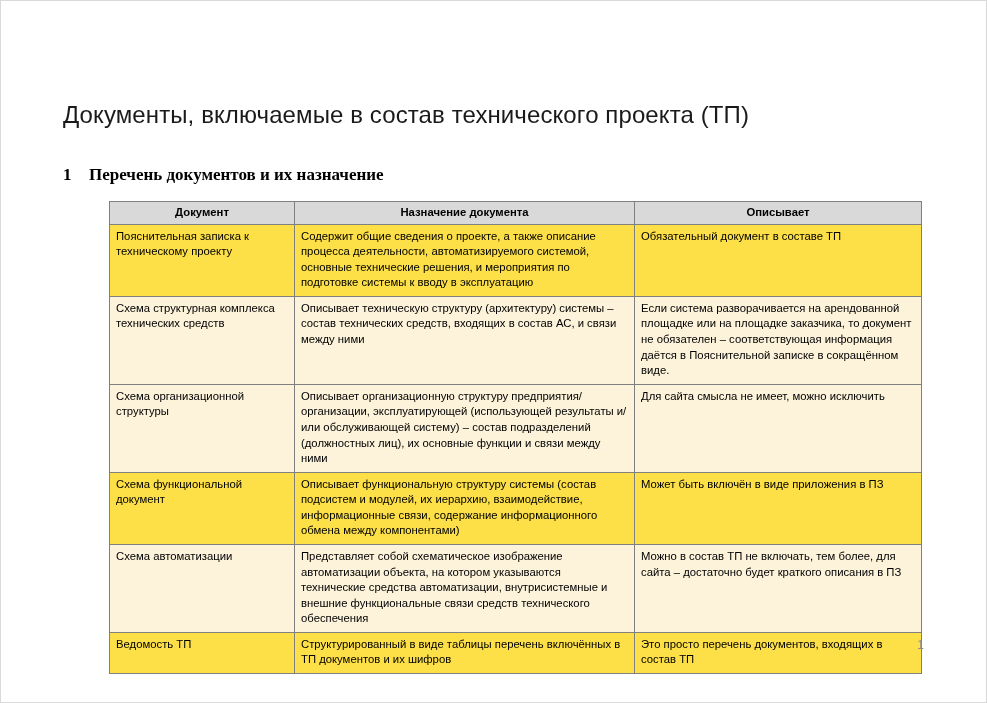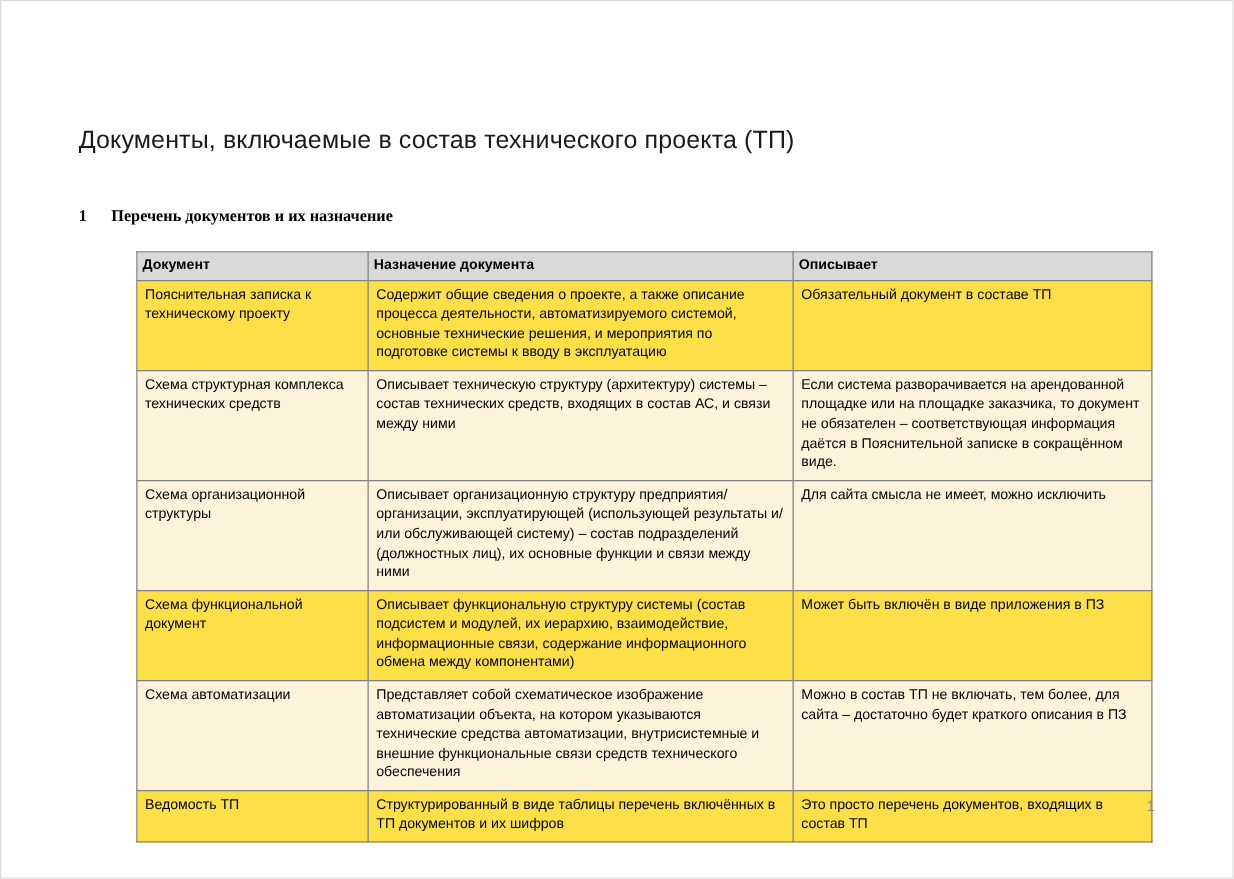--- a/index.html
+++ b/index.html
@@ -15,31 +15,31 @@
     box-sizing: border-box;
     border: 1px solid #d9d9d9;
     font-family: "Liberation Sans", sans-serif;
     overflow: hidden;
   }
   .slide-title {
     position: absolute;
     left: 62px;
     top: 100px;
     width: 870px;
-    font-size: 20px;
+    font-size: 24px;
     color: #1a1a1a;
     font-family: "Liberation Sans", sans-serif;
     font-weight: normal;
     letter-spacing: 0.1px;
   }
   .section-heading {
     position: absolute;
     left: 62px;
     top: 164px;
-    font-size: 13px;
+    font-size: 17px;
     font-weight: bold;
     color: #000000;
     font-family: "Liberation Serif", serif;
   }
   .section-heading .num {
     display: inline-block;
     width: 26px;
   }
   table.doc-table {
     position: absolute;
@@ -54,21 +54,21 @@
   }
   table.doc-table th,
   table.doc-table td {
     border: 1px solid #808080;
     padding: 4px 6px 5px 6px;
     vertical-align: top;
     line-height: 1.38;
   }
   table.doc-table thead th {
     background: #d9d9d9;
-    text-align: left;
+    text-align: center;
     font-weight: bold;
     font-size: 11.3px;
     padding: 3px 4px;
   }
   col.c1 { width: 185px; }
   col.c2 { width: 340px; }
   col.c3 { width: 287px; }
   tr.hl td { background: #fdf3db; }
   tr.plain td { background: #fde047; }
   .page-number {

